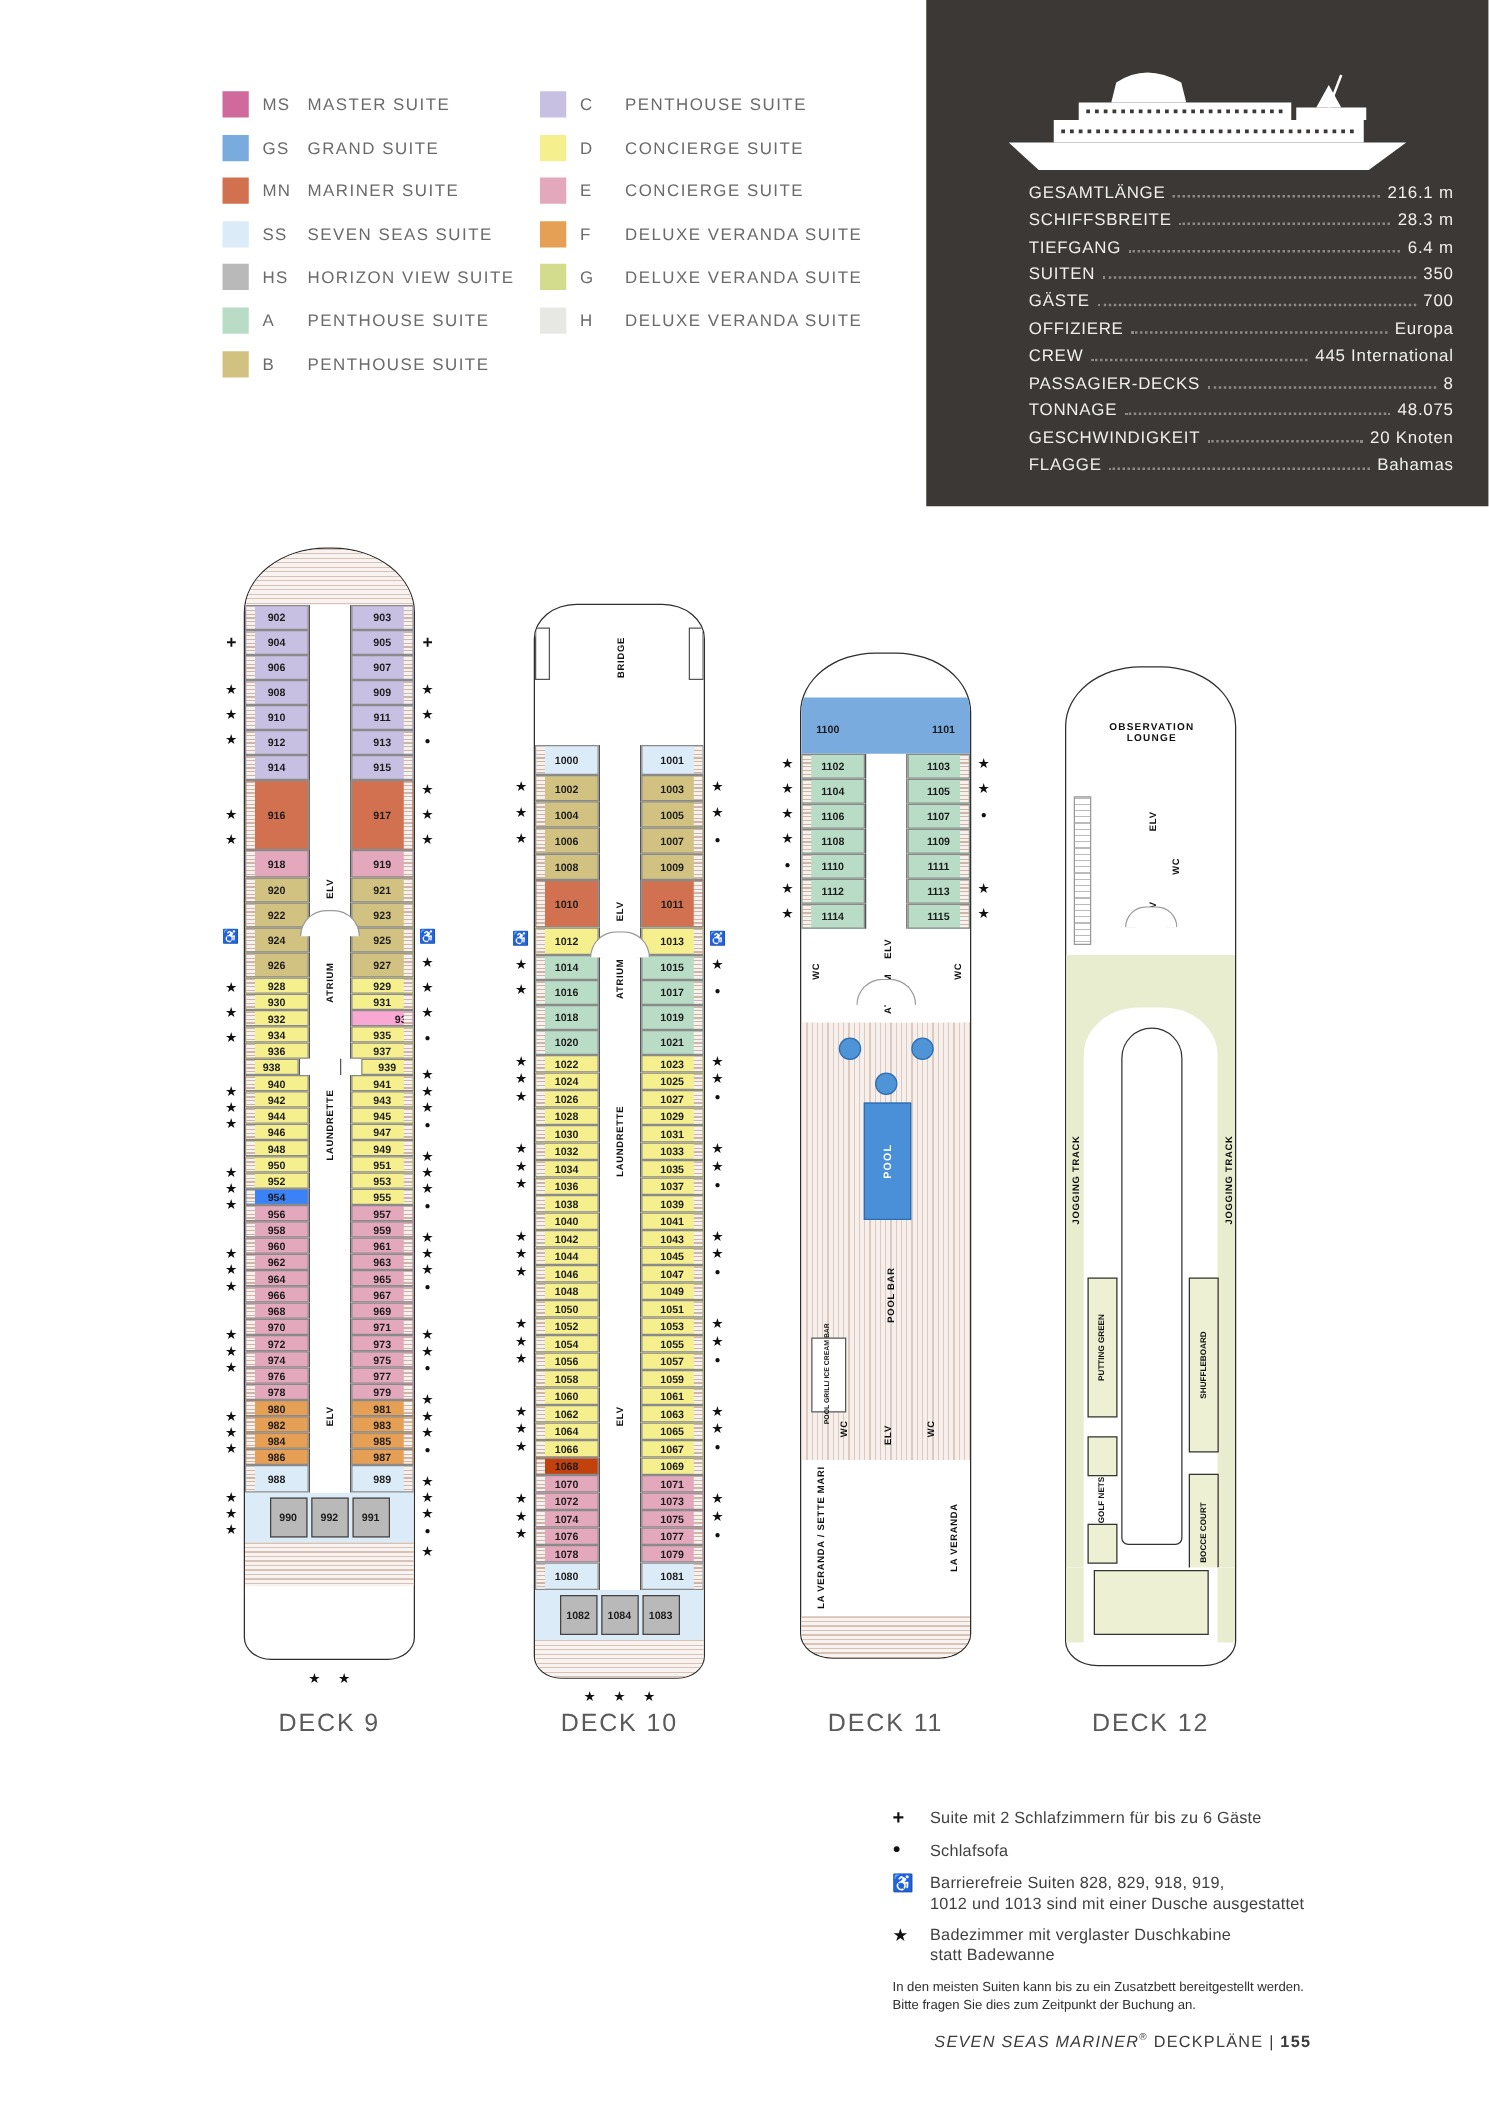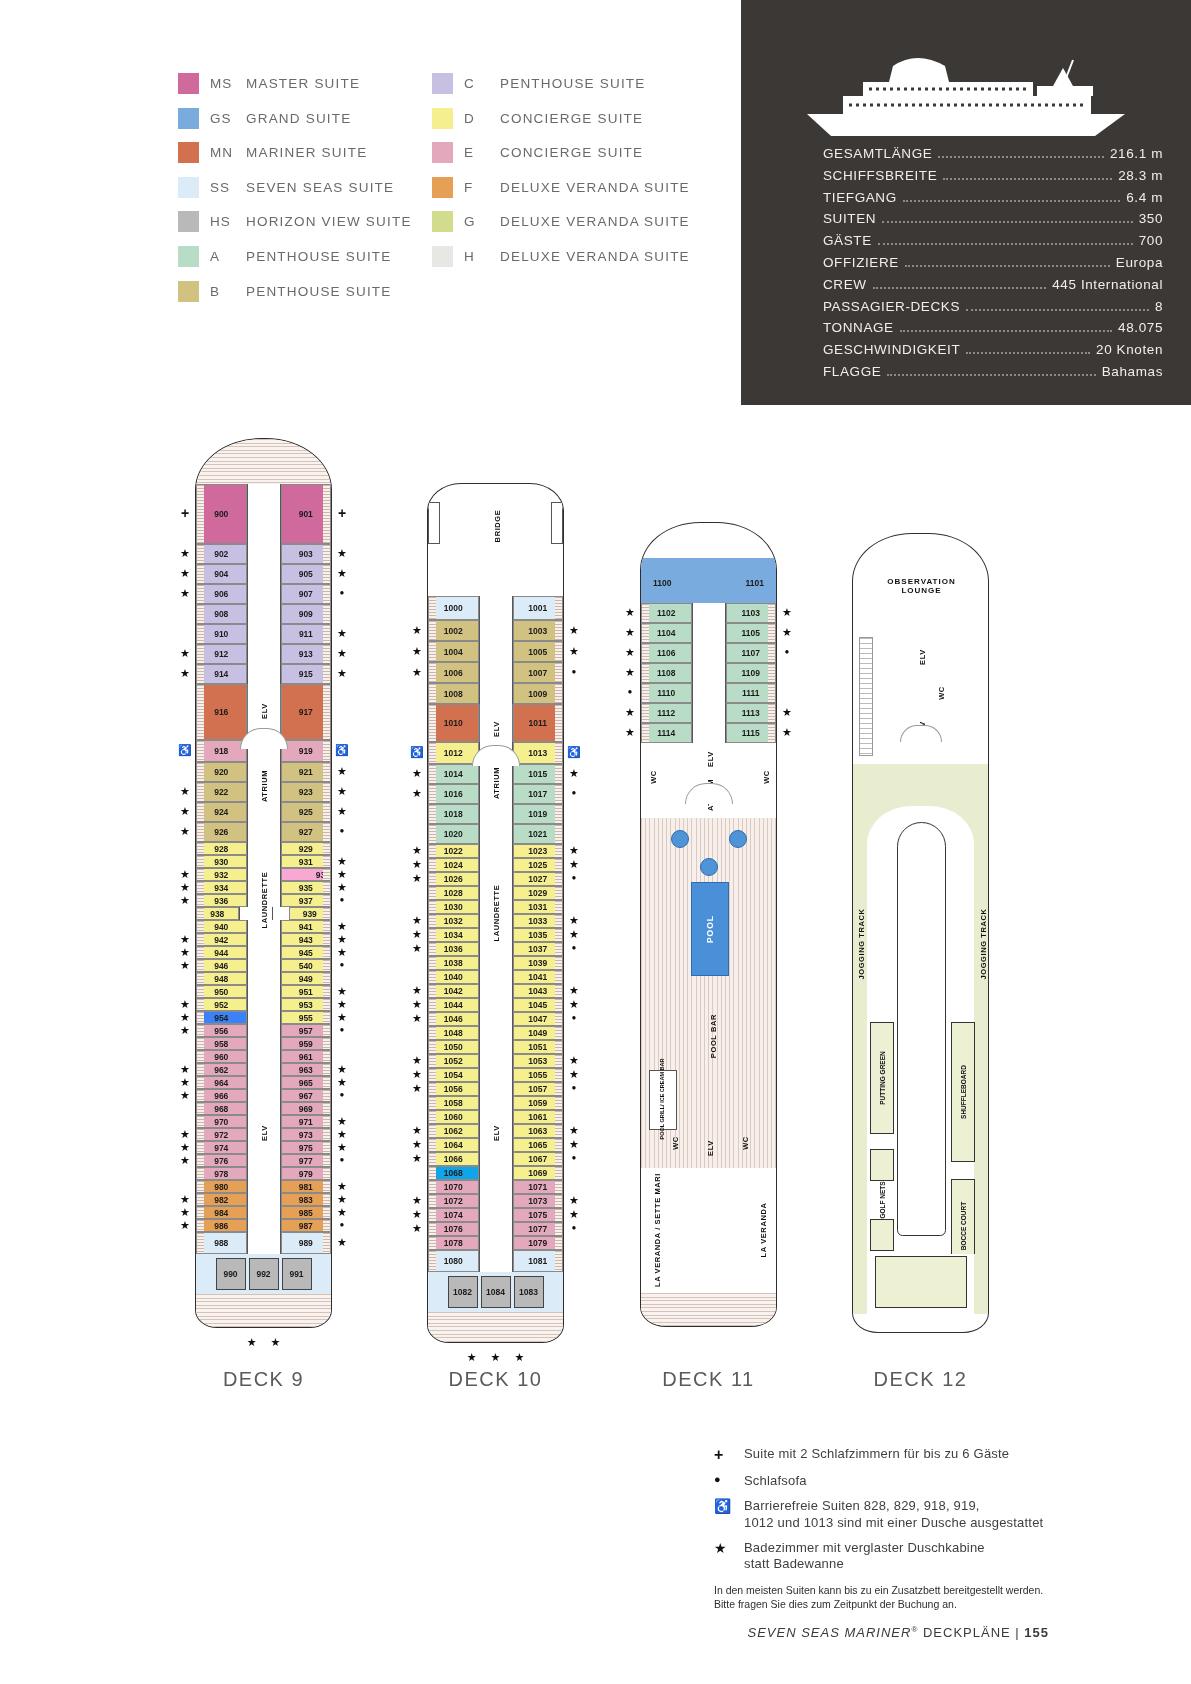--- a/index.html
+++ b/index.html
@@ -208,29 +208,20 @@
           <span class="dots"></span>
           <span class="val">Bahamas</span>
         </div>
       </div>
   </div>
 
   <div id="decks">
       <div class="deck" style="left: 195px; top: 438px; width: 137px;">
         <div class="hull" style="height: 890px; border-radius: 66px 66px 22px 22px / 52px 52px 18px 18px;">
           <div class="cap striped-h" style="height: 45px;"></div>
-          <div class="row" style="height: 60px;">
-            <div class="cab cl" style="background: rgb(208, 105, 156);">
-              <span>900</span>
-            </div>
-            <div class="corr"></div>
-            <div class="cab cr" style="background: rgb(208, 105, 156);">
-              <span>901</span>
-            </div>
-          </div>
           <div class="row" style="height: 20px;">
             <div class="cab cl" style="background: rgb(200, 192, 226);">
               <span>902</span>
             </div>
             <div class="corr"></div>
             <div class="cab cr" style="background: rgb(200, 192, 226);">
               <span>903</span>
             </div>
           </div>
           <div class="row" style="height: 20px;">
@@ -421,21 +412,21 @@
             <div class="cab cr" style="background: rgb(246, 239, 142);">
               <span>945</span>
             </div>
           </div>
           <div class="row" style="height: 13px;">
             <div class="cab cl" style="background: rgb(246, 239, 142);">
               <span>946</span>
             </div>
             <div class="corr"></div>
             <div class="cab cr" style="background: rgb(246, 239, 142);">
-              <span>540</span>
+              <span>947</span>
             </div>
           </div>
           <div class="row" style="height: 13px;">
             <div class="cab cl" style="background: rgb(246, 239, 142);">
               <span>948</span>
             </div>
             <div class="corr"></div>
             <div class="cab cr" style="background: rgb(246, 239, 142);">
               <span>949</span>
             </div>
@@ -1012,21 +1003,21 @@
           <div class="row" style="height: 14px;">
             <div class="cab cl" style="background: rgb(246, 239, 142);">
               <span>1066</span>
             </div>
             <div class="corr"></div>
             <div class="cab cr" style="background: rgb(246, 239, 142);">
               <span>1067</span>
             </div>
           </div>
           <div class="row" style="height: 14px;">
-            <div class="cab cl" style="background: #0ea5e9;">
+            <div class="cab cl" style="background: #c2410c;">
               <span>1068</span>
             </div>
             <div class="corr"></div>
             <div class="cab cr" style="background: rgb(246, 239, 142);">
               <span>1069</span>
             </div>
           </div>
           <div class="row" style="height: 14px;">
             <div class="cab cl" style="background: rgb(227, 168, 188);">
               <span>1070</span>

